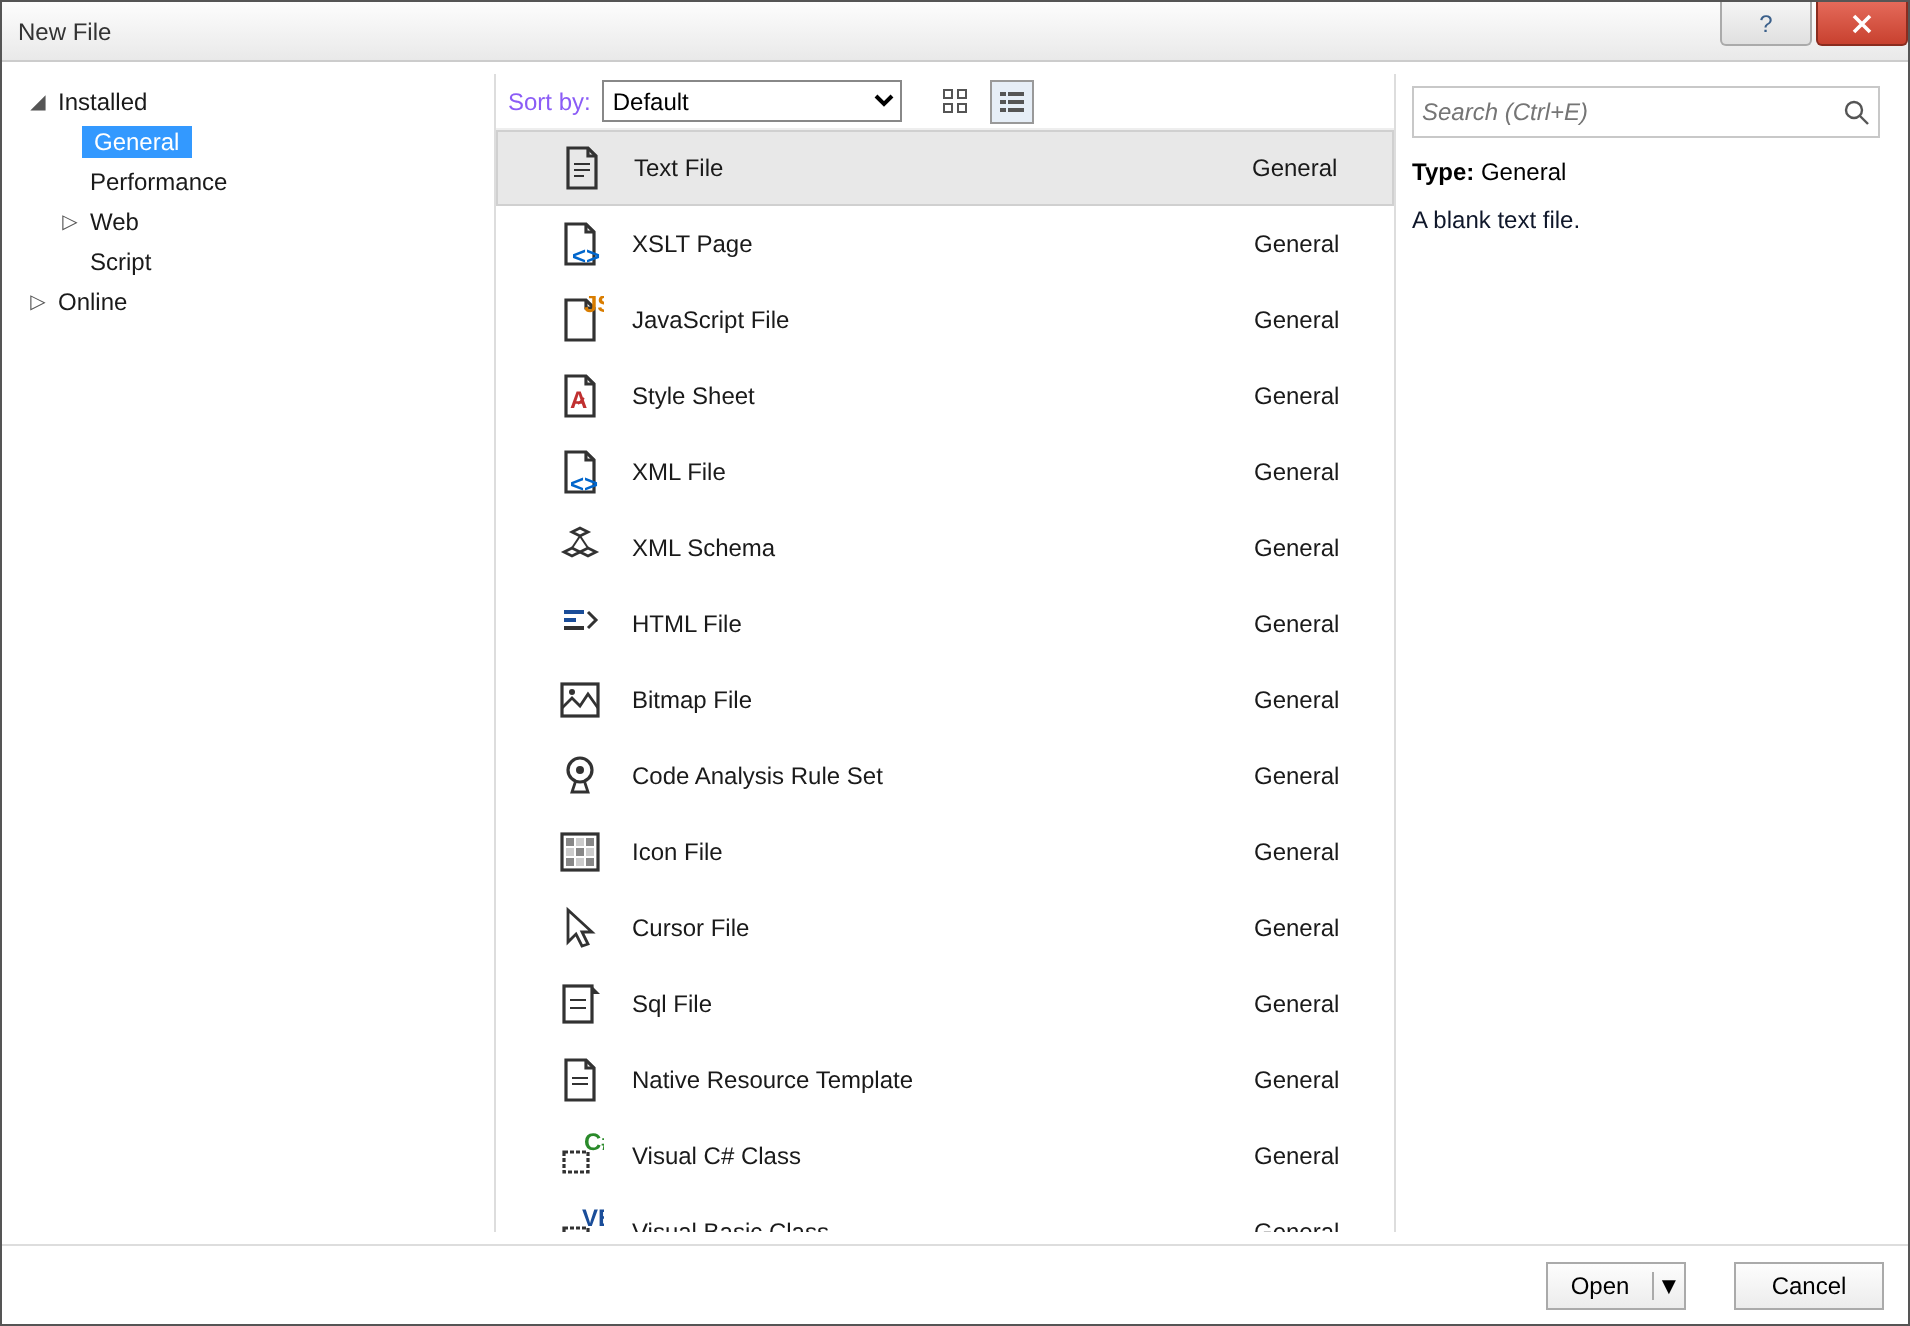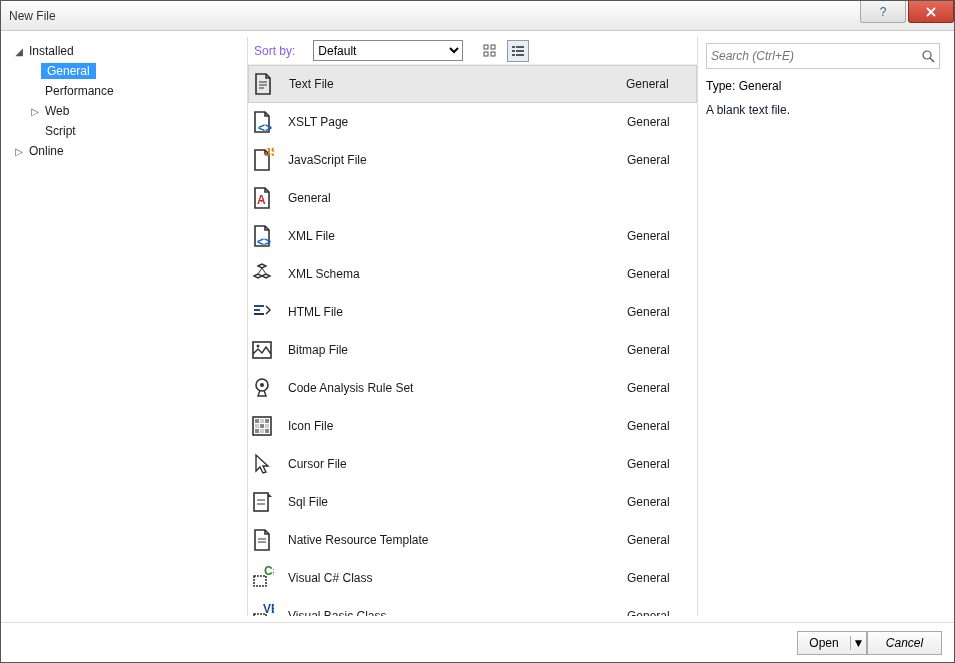--- a/index.html
+++ b/index.html
@@ -18,45 +18,45 @@
 
 .sidebar { width: 240px; border-right: 1px solid transparent; padding: 4px 6px 4px 4px; overflow-y: auto; }
 .tree-item { display: flex; align-items: center; height: 20px; padding-left: 2px; cursor: default; color: #1a1a1a; }
 .tree-item .arrow { width: 12px; display: inline-flex; justify-content: center; color: #555; font-size: 10px; }
 .tree-item.level1 { padding-left: 18px; }
 .tree-item-label { padding: 1px 4px; }
 
 .center { flex: 1; display: flex; flex-direction: column; border-left: 1px solid #ddd; border-right: 1px solid #ddd; min-height: 0; min-width: 0; }
 .toolbar { height: 28px; display: flex; align-items: center; padding: 0 6px; gap: 6px; border-bottom: 1px solid #eee; }
 .sortby-label { color: #8b5cf6; }
-.sortby-select { width: 150px; height: 21px; border: 1px solid #888; background: #fff; margin-left: 12px; }
+.sortby-select { width: 150px; height: 21px; border: 1px solid #888; background: #fff; }
 .view-btn { width: 22px; height: 22px; border: 1px solid transparent; display: flex; align-items: center; justify-content: center; color: #444; }
 .view-btn.active { border-color: #999; background: #e6eef7; }
 
 .template-list { flex: 1; overflow-y: auto; }
-.template-row { display: flex; align-items: center; height: 38px; padding-left: 0; cursor: default; }
+.template-row { display: flex; align-items: center; height: 38px; padding-left: 28px; cursor: default; }
 .template-row.selected { background: #e8e8e8; border: 1px solid #d0d0d0; }
 .template-icon { width: 28px; height: 28px; display: flex; align-items: center; justify-content: center; margin-right: 12px; }
 .template-name { flex: 1; color: #1a1a1a; }
 .template-category { width: 70px; padding-right: 16px; text-align: left; color: #1a1a1a; }
 
 .right-pane { width: 250px; padding: 6px 8px; display: flex; flex-direction: column; gap: 10px; }
 .search-box { height: 24px; border: 1px solid #c8c8c8; display: flex; align-items: center; padding: 12px 4px; }
 .search-input { flex: 1; border: none; outline: none; background: transparent; color: #666; font-style: italic; }
 .search-icon { color: #555; font-size: 12px; }
 .detail-type { }
-.detail-type-label { font-weight: normal; }
+.detail-type-label { font-weight: bold; }
 .detail-desc { color: #0f172a; }
 
-.footer { height: 40px; border-top: 1px solid #ddd; display: flex; align-items: center; justify-content: flex-end; padding-right: 12px; gap: 0; }
+.footer { height: 40px; border-top: 1px solid #ddd; display: flex; align-items: center; justify-content: flex-end; padding-right: 12px; gap: 24px; }
 .btn { height: 24px; border: 1px solid #aaa; background: linear-gradient(#fdfdfd,#ececec); display: flex; align-items: center; justify-content: center; cursor: default; }
 .btn-open { width: 70px; display: flex; }
 .btn-open .main { flex: 1; display: flex; align-items: center; justify-content: center; }
 .btn-open .drop { width: 16px; border-left: 1px solid #aaa; display: flex; align-items: center; justify-content: center; font-size: 8px; }
-.btn-cancel { width: 75px; font-style: italic; }
+.btn-cancel { width: 75px; }
 
 .template-list::-webkit-scrollbar { width: 16px; }
 .template-list::-webkit-scrollbar-track { background: #f0f0f0; }
 .template-list::-webkit-scrollbar-thumb { background: #c2c2c2; border: 1px solid #a8a8a8; }
 
 svg { display: block; }
 </style>
 </head>
 <body>
 
@@ -173,20 +173,21 @@
           </div>
           <div class="template-row">
             <div class="template-icon">
               <svg width="24" height="24" viewBox="0 0 24 24">
                 <path d="M5 2 h10 l4 4 v16 h-14 z" fill="none" stroke="#323232" stroke-width="1.6"></path>
                 <path d="M15 2 v4 h4" fill="none" stroke="#323232" stroke-width="1.6"></path>
                 <text x="7" y="18" font-size="8" fill="#c03030" font-weight="bold">A</text>
                 <path d="M11 16 l3 -3" stroke="#c03030"></path>
               </svg>
             </div>
+            <div class="template-name">Style Sheet</div>
             <div class="template-category">General</div>
           </div>
           <div class="template-row">
             <div class="template-icon">
               <svg width="24" height="24" viewBox="0 0 24 24">
                 <path d="M5 2 h10 l4 4 v16 h-14 z" fill="none" stroke="#323232" stroke-width="1.6"></path>
                 <path d="M15 2 v4 h4" fill="none" stroke="#323232" stroke-width="1.6"></path>
                 <text x="7" y="22" font-size="7" fill="#0066cc" font-weight="bold">&lt;&gt;</text>
               </svg>
             </div>

